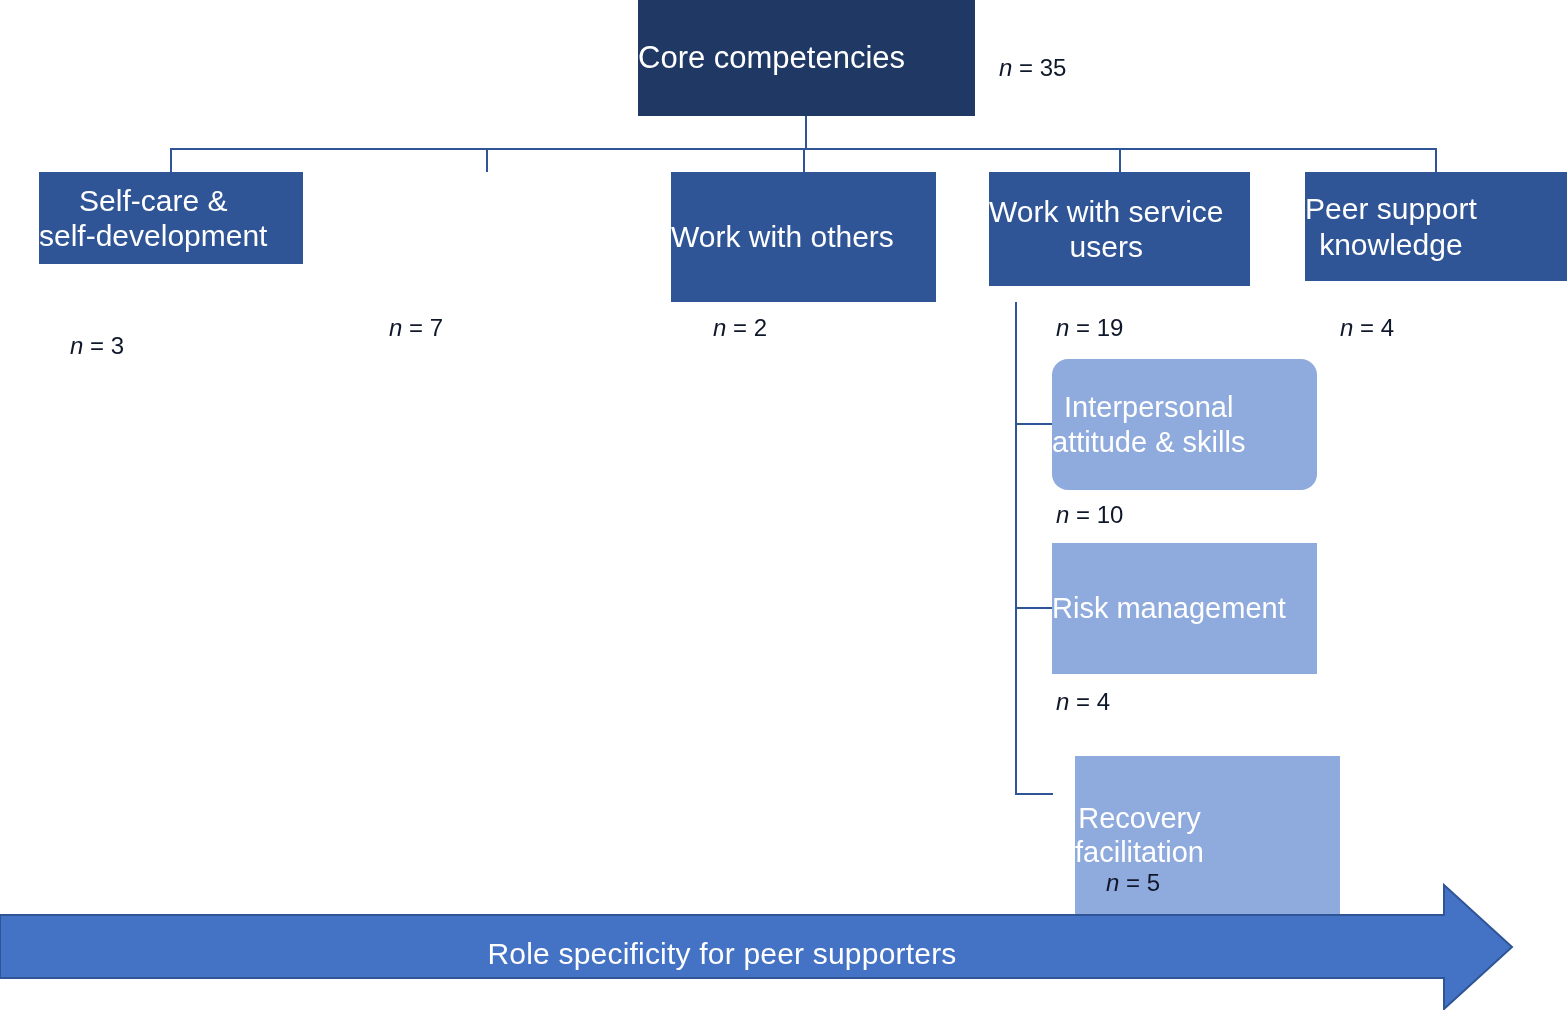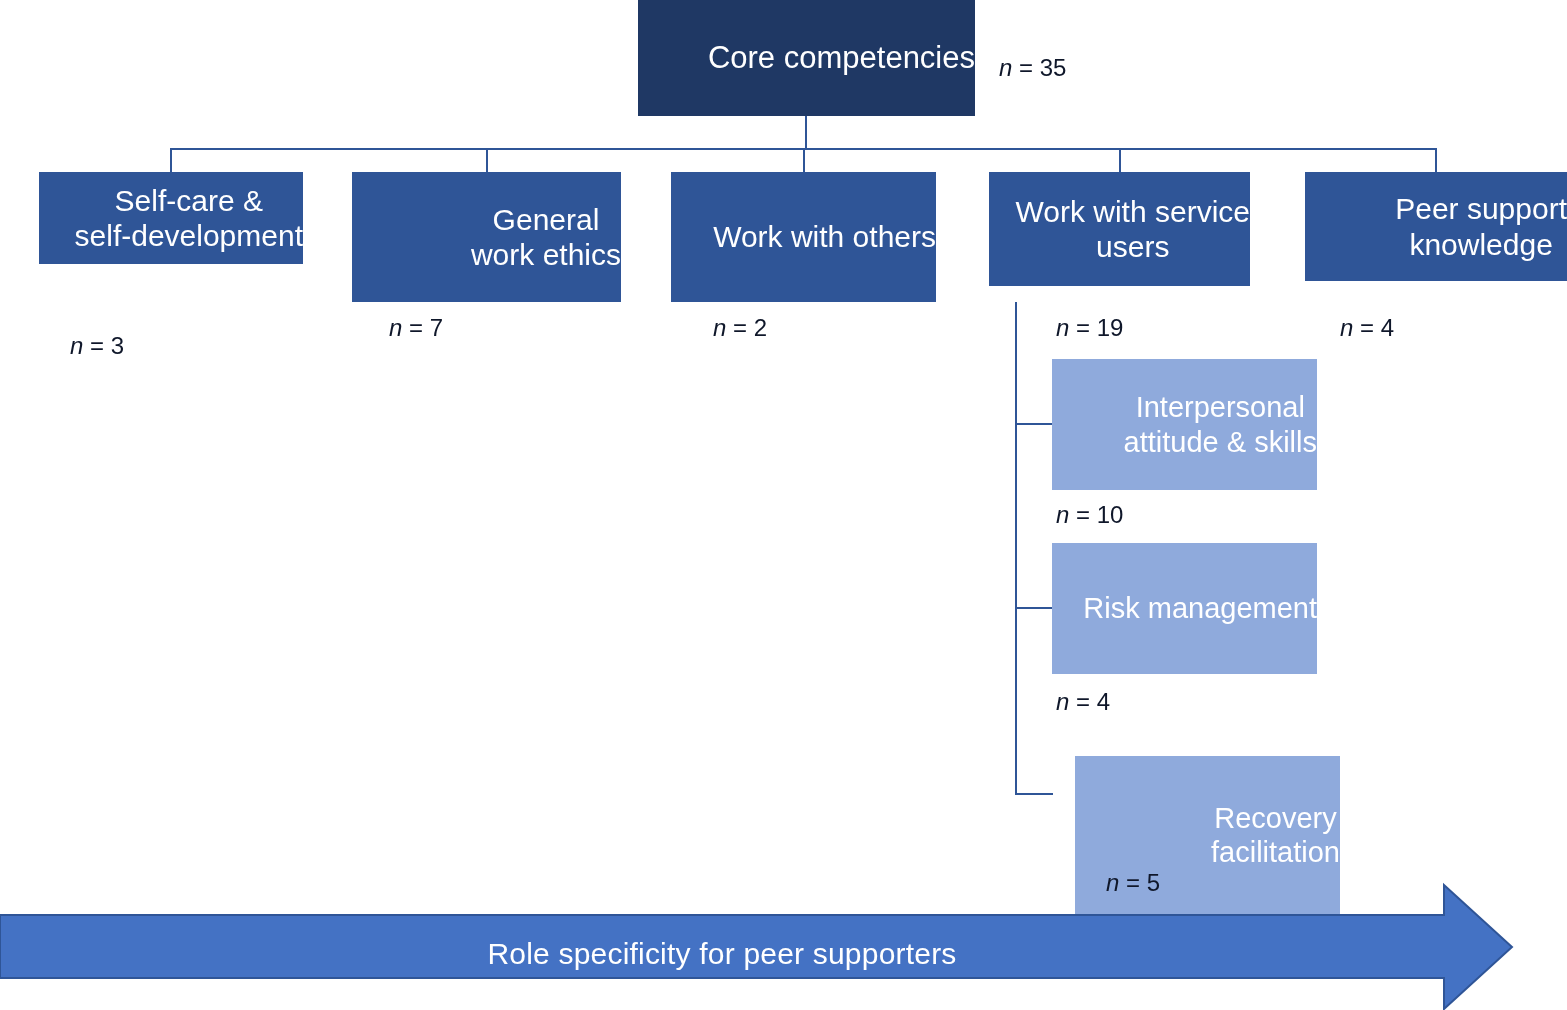--- a/index.html
+++ b/index.html
@@ -1,19 +1,19 @@
 <!DOCTYPE html>
 <html><head>
 <meta charset="utf-8">
 <style>
   html,body{margin:0;padding:0;background:#ffffff;}
   body{width:1567px;height:1010px;font-family:"Liberation Sans",sans-serif;-webkit-font-smoothing:antialiased;}
   #stage{position:relative;width:1567px;height:1010px;overflow:hidden;background:#fff;}
 
-  .box{position:absolute;display:flex;align-items:center;justify-content:flex-end;
+  .box{position:absolute;display:flex;align-items:center;justify-content:flex-start;
        text-align:center;color:#ffffff;box-sizing:border-box;line-height:1.18;}
 
   .box-root{background:#1F3864;font-size:31px;}
   .box-l2{background:#2F5597;font-size:30px;}
   .box-l3{background:#8FAADC;font-size:29px;}
 
   .nlabel{position:absolute;font-size:24px;color:#0f172a;white-space:nowrap;}
   .nlabel .it{font-style:italic;}
 
   .connector{position:absolute;background:#2F5597;}
@@ -46,24 +46,20 @@
   <div class="connector vline" style="left:1435px;top:148px;height:24px;"></div>
 
   <div class="box box-l2" style="left:39px;top:172px;width:264px;height:92px;">
     <span style="white-space:pre-line;">Self-care &amp;
 self-development</span>
   </div>
   <div class="nlabel" style="left:70px;top:314px;margin-top:18px;">
     <span><span class="it">n</span> = 3</span>
   </div>
 
-  <div class="box box-l2" style="left:352px;top:172px;width:269px;height:130px;">
-    <span style="white-space:pre-line;">General
-work ethics</span>
-  </div>
   <div class="nlabel" style="left:389px;top:314px;">
     <span><span class="it">n</span> = 7</span>
   </div>
 
   <div class="box box-l2" style="left:671px;top:172px;width:265px;height:130px;">
     <span style="white-space:pre-line;">Work with others</span>
   </div>
   <div class="nlabel" style="left:713px;top:314px;">
     <span><span class="it">n</span> = 2</span>
   </div>
@@ -82,21 +78,21 @@
   </div>
   <div class="nlabel" style="left:1340px;top:314px;">
     <span><span class="it">n</span> = 4</span>
   </div>
 
   <div class="connector vline" style="left:1015px;top:302px;height:493px;"></div>
   <div class="connector hline" style="left:1015px;top:423px;width:38px;"></div>
   <div class="connector hline" style="left:1015px;top:607px;width:38px;"></div>
   <div class="connector hline" style="left:1015px;top:793px;width:38px;"></div>
 
-  <div class="box box-l3" style="left:1052px;top:359px;width:265px;height:131px;">
+  <div class="box box-l3" style="left:1052px;top:359px;width:265px;height:131px;border-radius:16px;">
     <span style="white-space:pre-line;">Interpersonal
 attitude &amp; skills</span>
   </div>
   <div class="nlabel" style="left:1056px;top:501px;">
     <span><span class="it">n</span> = 10</span>
   </div>
 
   <div class="box box-l3" style="left:1052px;top:543px;width:265px;height:131px;">
     <span style="white-space:pre-line;">Risk management</span>
   </div>

